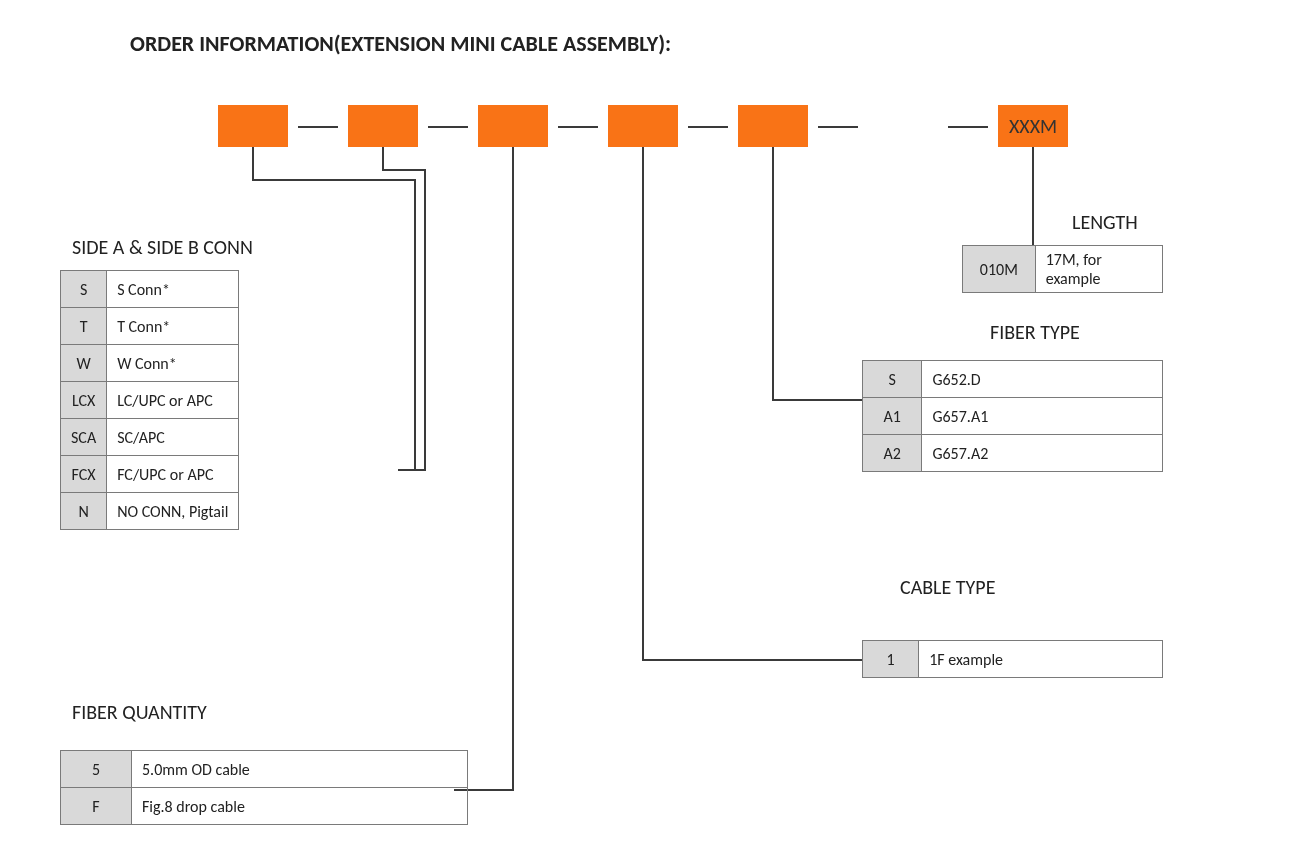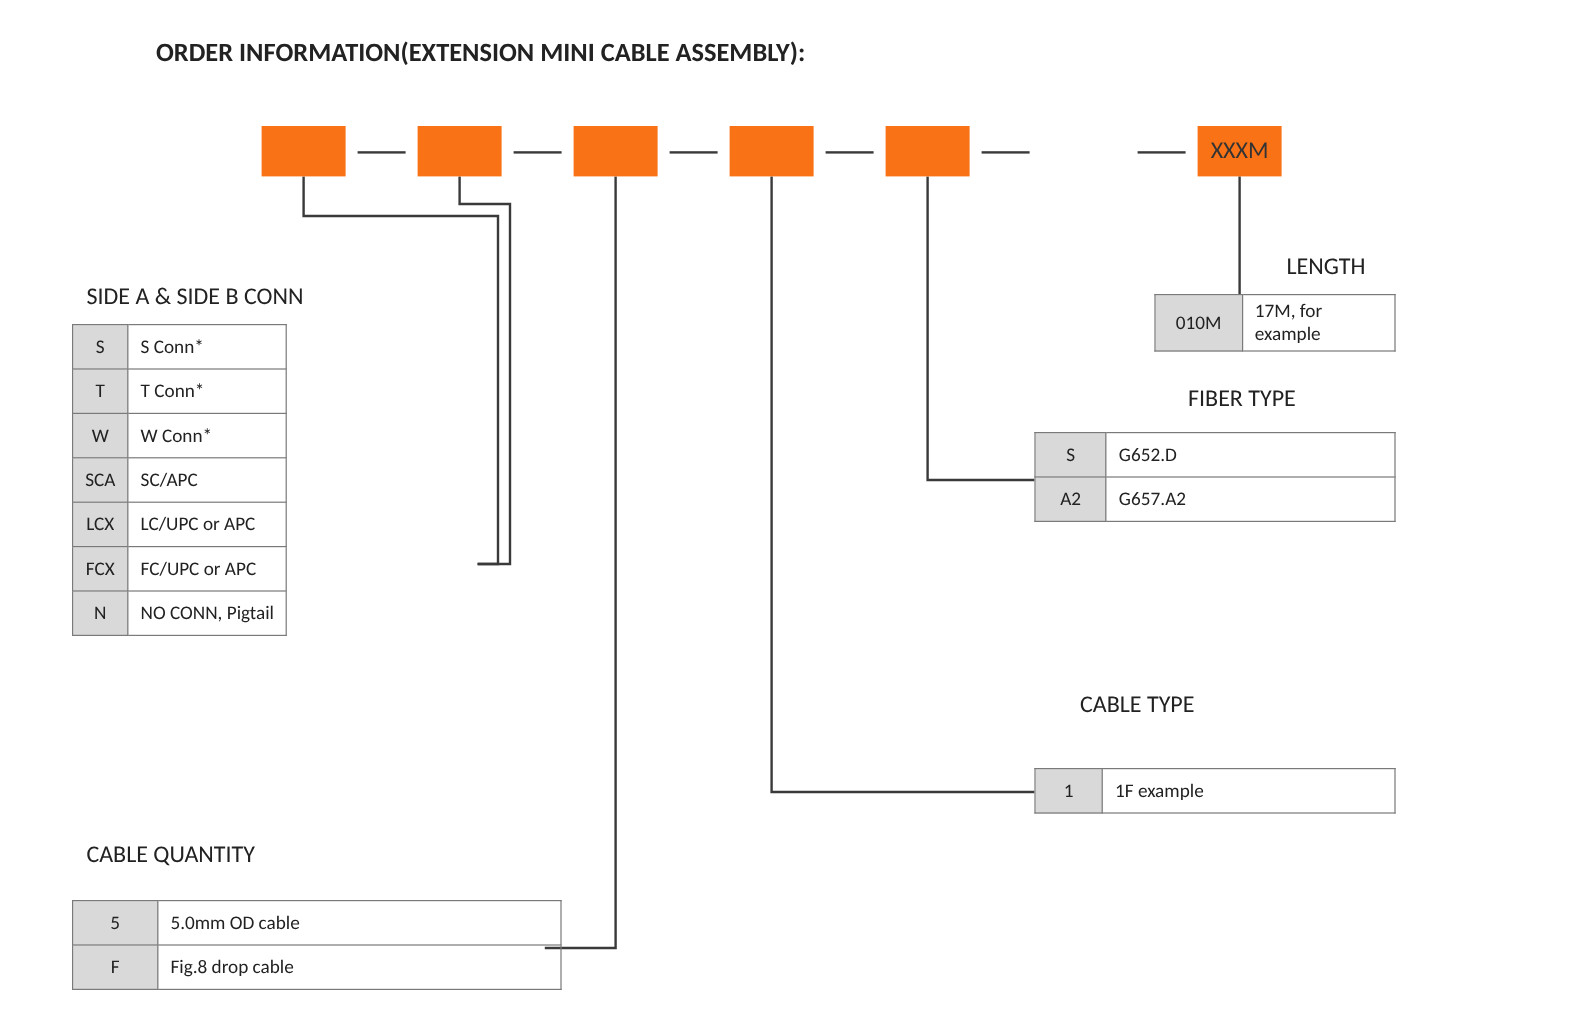--- a/index.html
+++ b/index.html
@@ -128,39 +128,39 @@
         </tr>
     <tr>
           <td class="code">T</td>
           <td>T Conn*</td>
         </tr>
     <tr>
           <td class="code">W</td>
           <td>W Conn*</td>
         </tr>
     <tr>
+          <td class="code">LCX</td>
+          <td>LC/UPC or APC</td>
+        </tr>
+    <tr>
           <td class="code">SCA</td>
           <td>SC/APC</td>
         </tr>
     <tr>
-          <td class="code">LCX</td>
-          <td>LC/UPC or APC</td>
-        </tr>
-    <tr>
           <td class="code">FCX</td>
           <td>FC/UPC or APC</td>
         </tr>
     <tr>
           <td class="code">N</td>
           <td>NO CONN, Pigtail</td>
         </tr>
   </tbody>
     </table>
 
-  <div class="sec-title" style="left:72px;top:700px">CABLE QUANTITY</div>
+  <div class="sec-title" style="left:72px;top:700px">FIBER QUANTITY</div>
   <table class="opts" style="left:60px;top:750px">
     <tbody>
         <tr>
           <td class="code" style="width:50px">5</td>
           <td style="width:315px">5.0mm OD cable</td>
         </tr>
     <tr>
           <td class="code">F</td>
           <td>Fig.8 drop cable</td>
         </tr>
@@ -178,20 +178,24 @@
     </table>
 
   <div class="sec-title" style="left:990px;top:320px">FIBER TYPE</div>
   <table class="opts" style="left:862px;top:360px">
     <tbody>
         <tr>
           <td class="code" style="width:50px">S</td>
           <td style="width:310px">G652.D</td>
         </tr>
     <tr>
+          <td class="code">A1</td>
+          <td>G657.A1</td>
+        </tr>
+    <tr>
           <td class="code">A2</td>
           <td>G657.A2</td>
         </tr>
   </tbody>
     </table>
 
   <div class="sec-title" style="left:900px;top:575px">CABLE TYPE</div>
   <table class="opts" style="left:862px;top:640px">
     <tbody>
         <tr>

